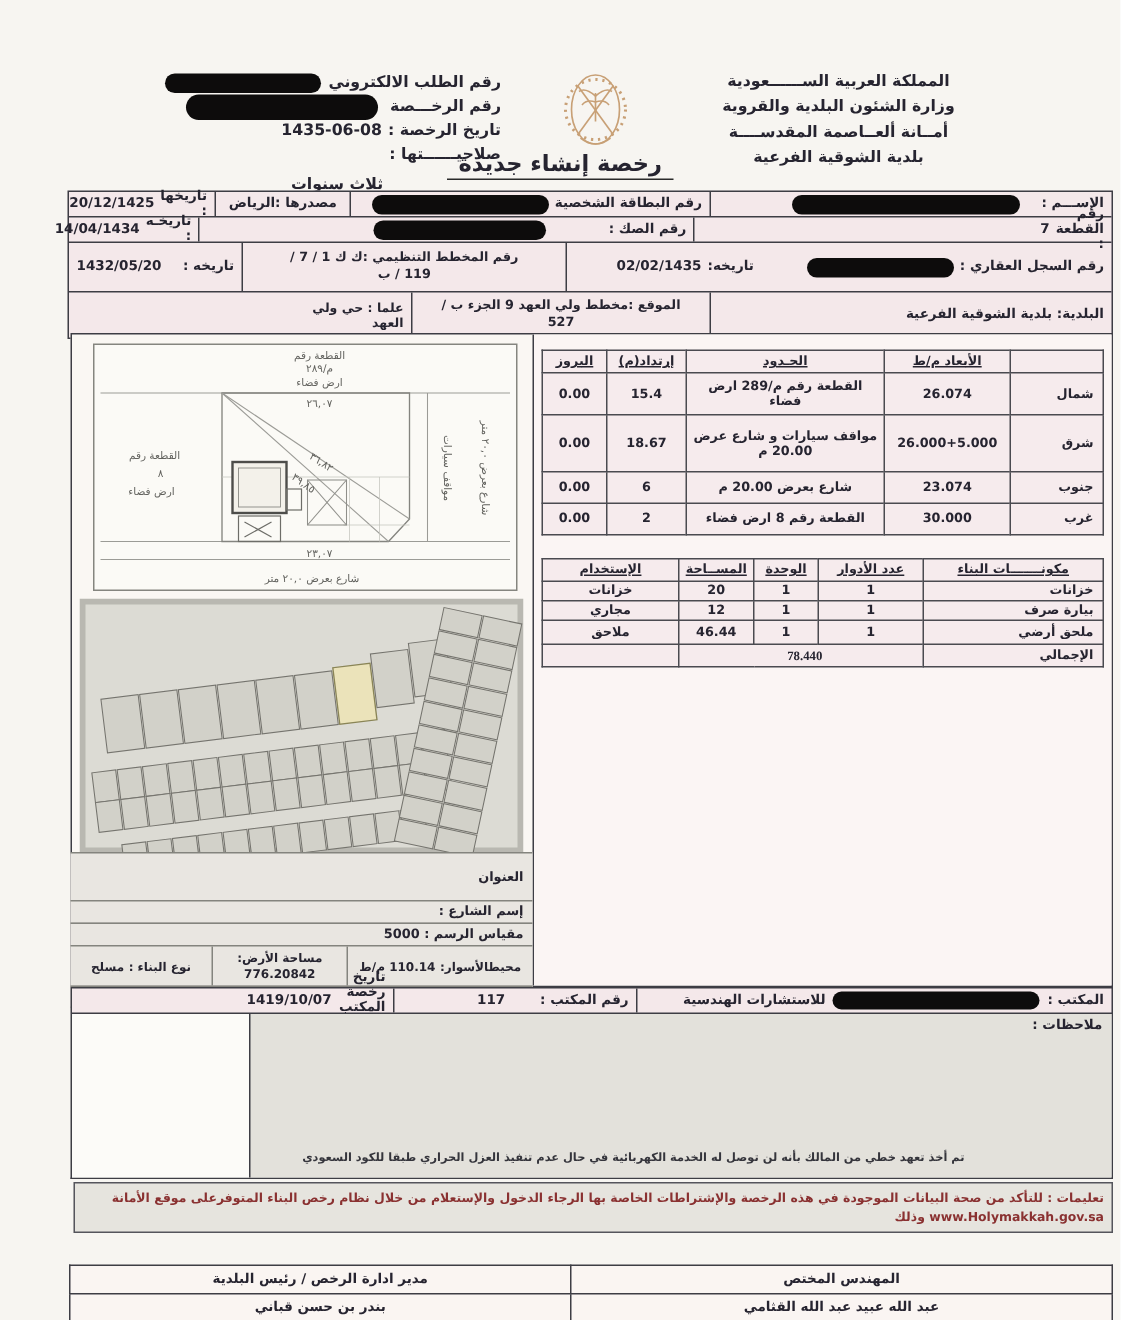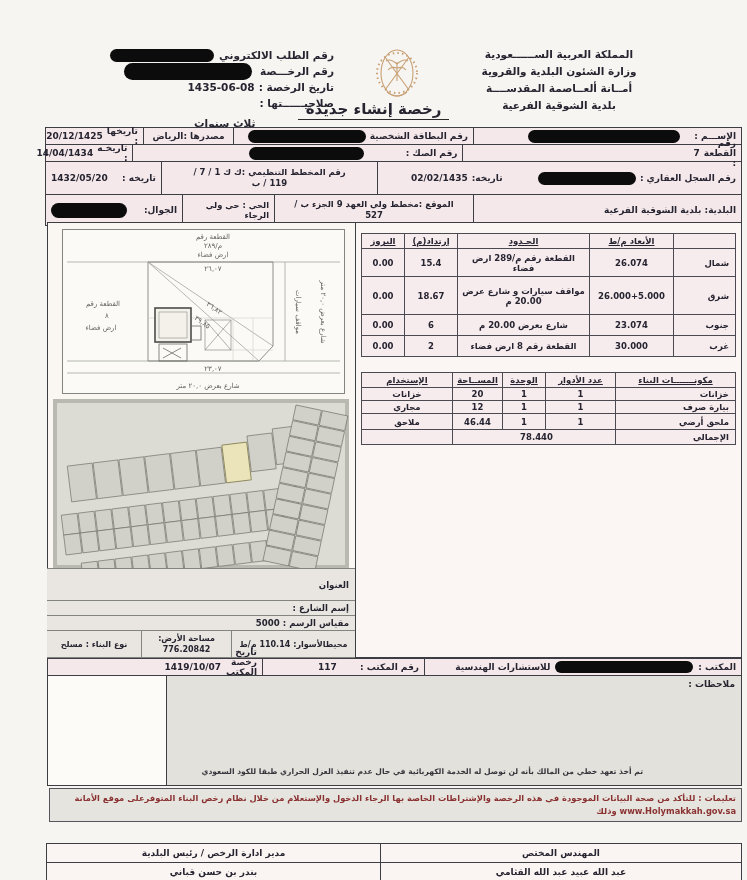--- a/index.html
+++ b/index.html
@@ -34,21 +34,21 @@
   .col-r{width:386px;border-left:1px solid #3d3d44;box-sizing:border-box;background:#fbf5f4;}
   .col-l{flex:1;position:relative;}
 
   table.tbl{border-collapse:collapse;background:#f6ebed;font-size:8.5px;table-layout:fixed;}
   table.tbl th,table.tbl td{border:1px solid #4a4a50;padding:1px 3px;text-align:center;
         font-weight:bold;overflow:hidden;}
   table.tbl th span{text-decoration:underline;}
   .dims{margin:10px auto 0;width:374px;}
   .comp{margin:15px auto 0;width:374px;font-size:8px;}
   .side-cell,.comp-cell{text-align:right !important;padding-right:6px !important;}
-  .tot-val{text-align:center;padding-left:8px !important;}
+  .tot-val{text-align:center;padding-left:8px !important;font-family:Liberation Serif, serif;}
 
   
   .plan{position:absolute;top:6px;right:10px;width:281px;height:163px;border:1px solid #85857f;
         background:#fbfaf6;}
   .plan svg text{font-family:"DejaVu Sans",sans-serif;font-size:7px;fill:#62625e;}
 
   
   .map{position:absolute;top:176px;right:6px;width:296px;height:170px;}
   .plot{fill:#d2d1c9;stroke:#75746e;stroke-width:0.7;}
 
@@ -191,25 +191,21 @@
 
     <div class="irow" style="height:30px;">
       <div class="icell" style="flex:0 0 268px;">
         <span>البلدية: بلدية الشوقية الفرعية</span>
       </div>
       <div class="icell col2 cc" style="flex:0 0 199px;font-size:8.5px;">
         <span>الموقع :مخطط ولي العهد 9 الجزء ب /</span>
         <span>527</span>
       </div>
       <div class="icell cc" style="flex:0 0 92px;font-size:8.3px;">
-        <span>الحي : حي ولي الرجاء</span>
-      </div>
-      <div class="icell sb" style="flex:1;">
-        <span>الجوال:</span>
-        <span class="blob" style="width:76px;height:15px;"></span>
+        <span>علما : حي ولي العهد</span>
       </div>
     </div>
   </div>
 
   <div class="main">
 
     <div class="col-r">
 
       <table class="tbl dims">
         <colgroup>

